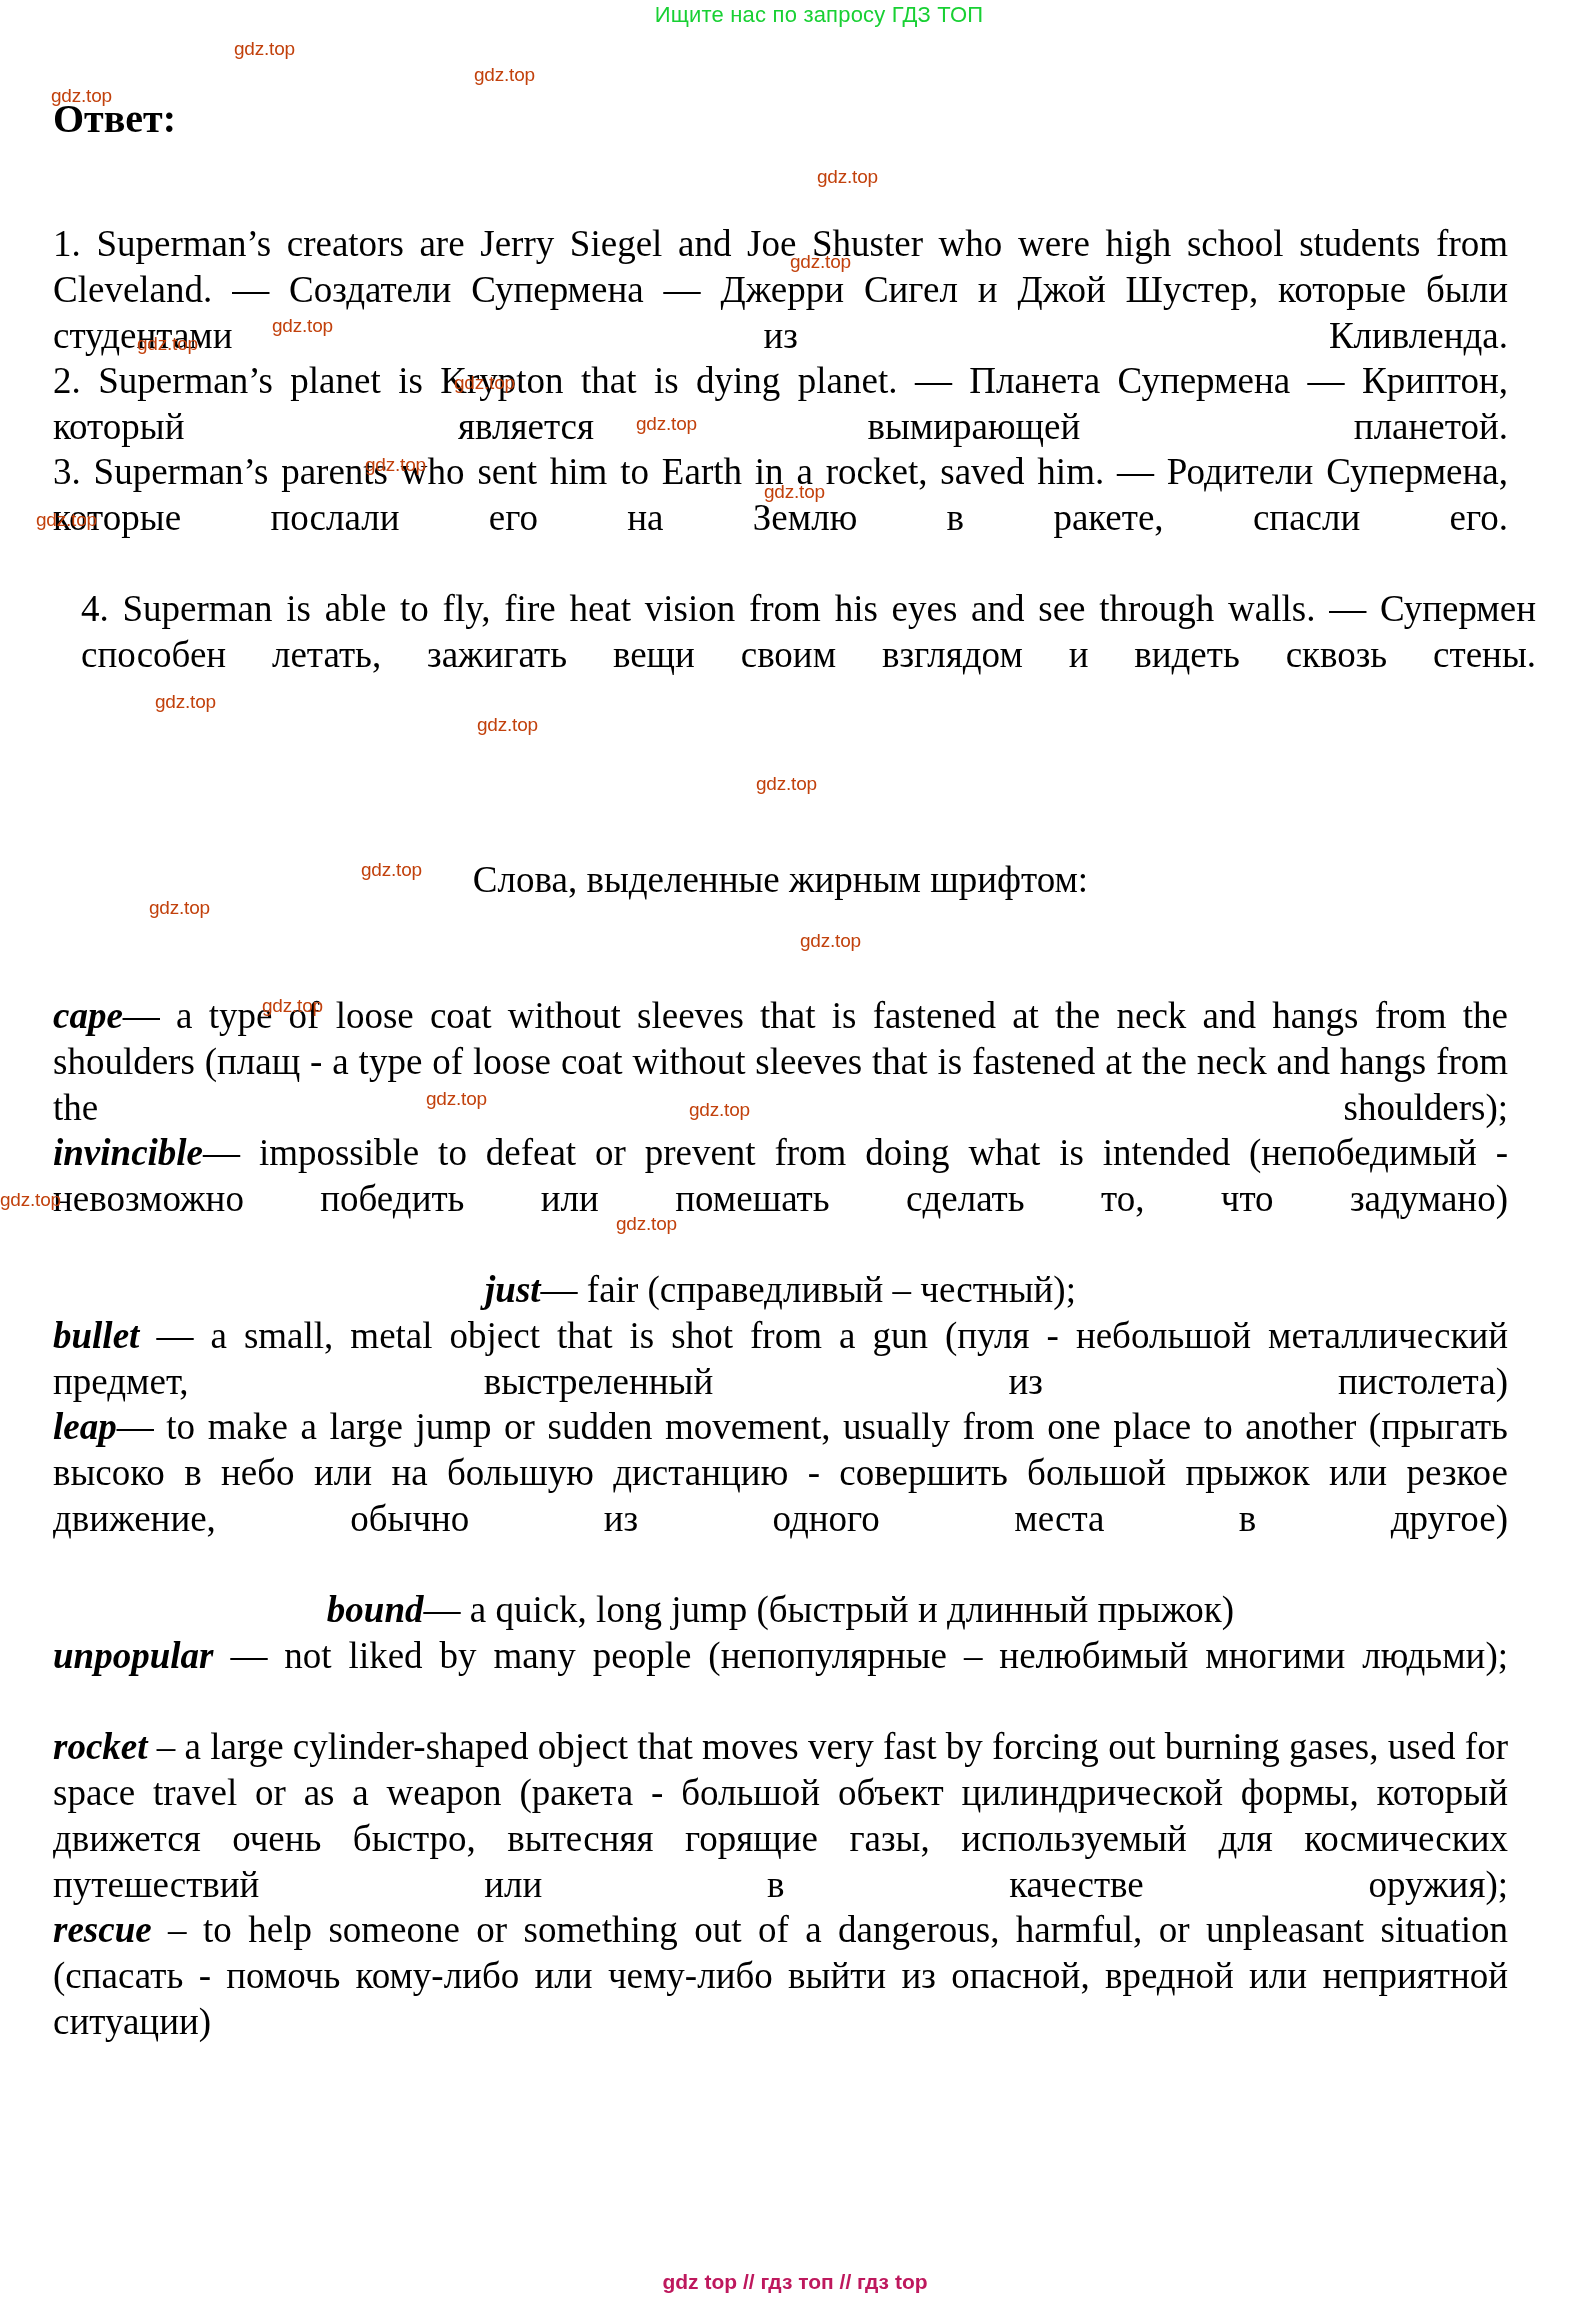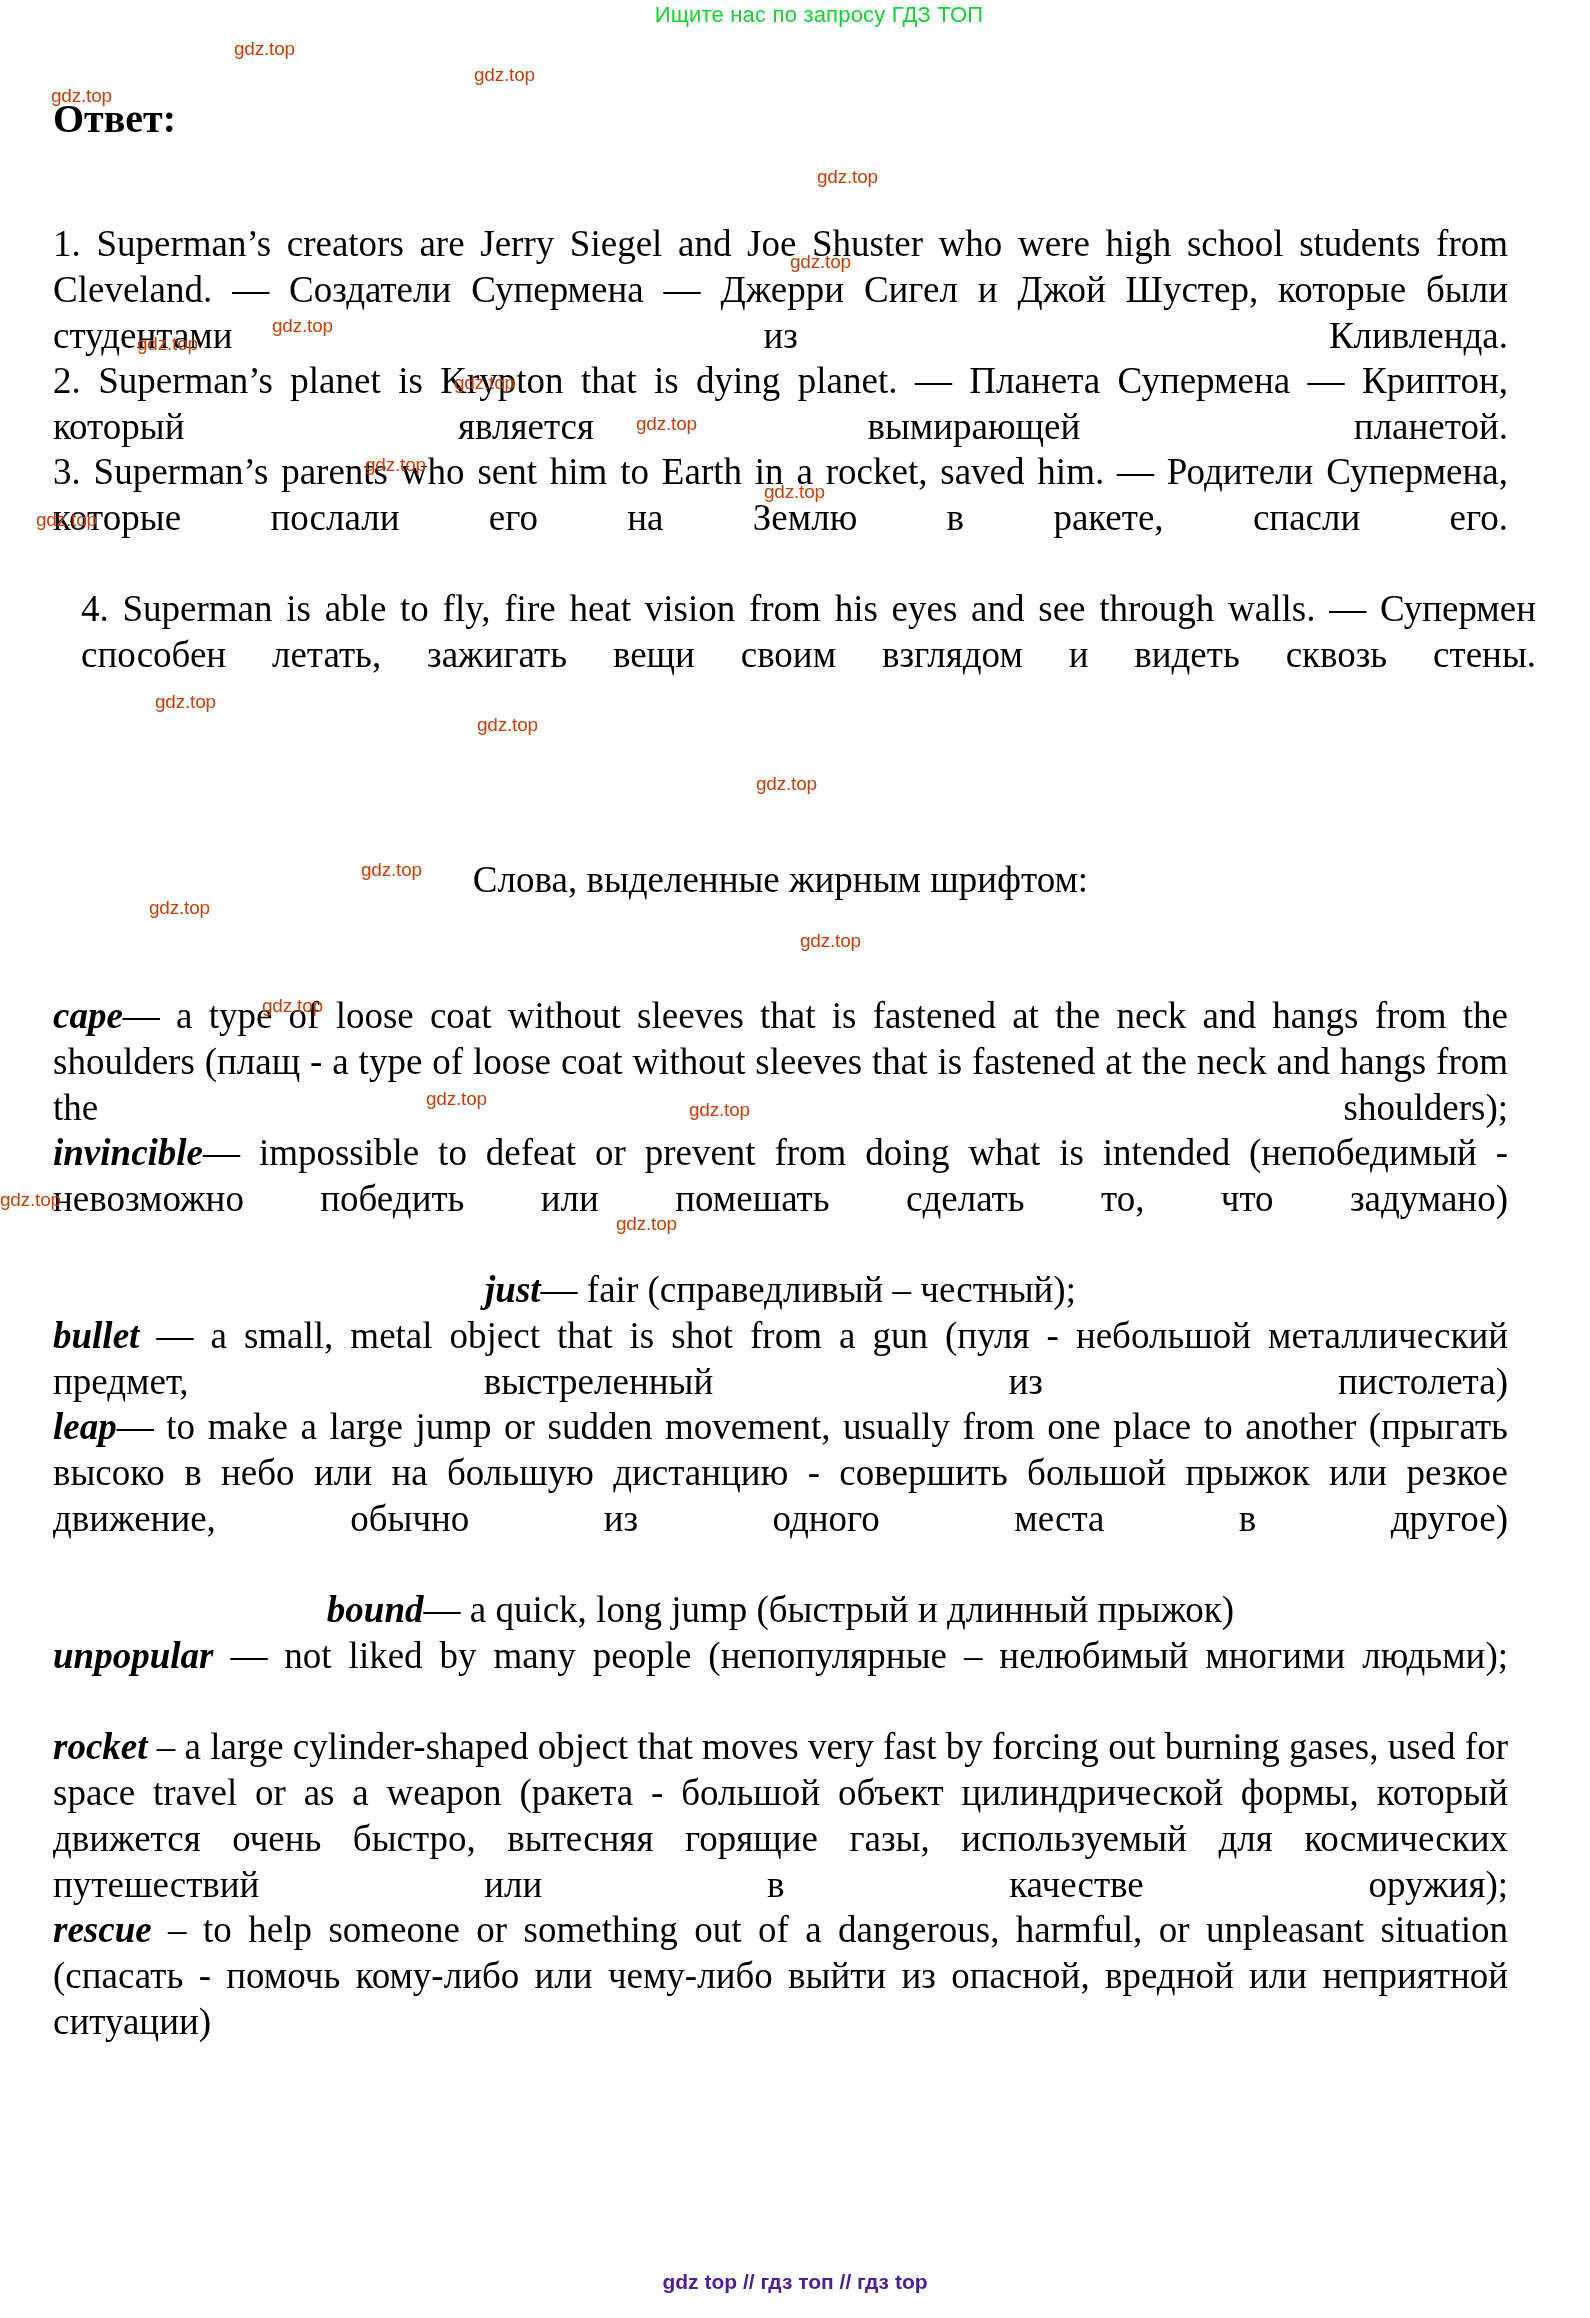--- a/index.html
+++ b/index.html
@@ -173,14 +173,14 @@
     <div class="wm" style="left: 361px; top: 859px;">gdz.top</div>
     <div class="wm" style="left: 149px; top: 897px;">gdz.top</div>
     <div class="wm" style="left: 800px; top: 930px;">gdz.top</div>
     <div class="wm" style="left: 262px; top: 995px;">gdz.top</div>
     <div class="wm" style="left: 426px; top: 1088px;">gdz.top</div>
     <div class="wm" style="left: 689px; top: 1099px;">gdz.top</div>
     <div class="wm" style="left: 0px; top: 1189px;">gdz.top</div>
     <div class="wm" style="left: 616px; top: 1213px;">gdz.top</div>
   </div>
 
-<div class="promo-footer" style="color: #4c1d95;">gdz top  //  гдз топ  //  гдз top</div>
+<div class="promo-footer" style="color: #be185d;">gdz top  //  гдз топ  //  гдз top</div>
 
 
 </body></html>

